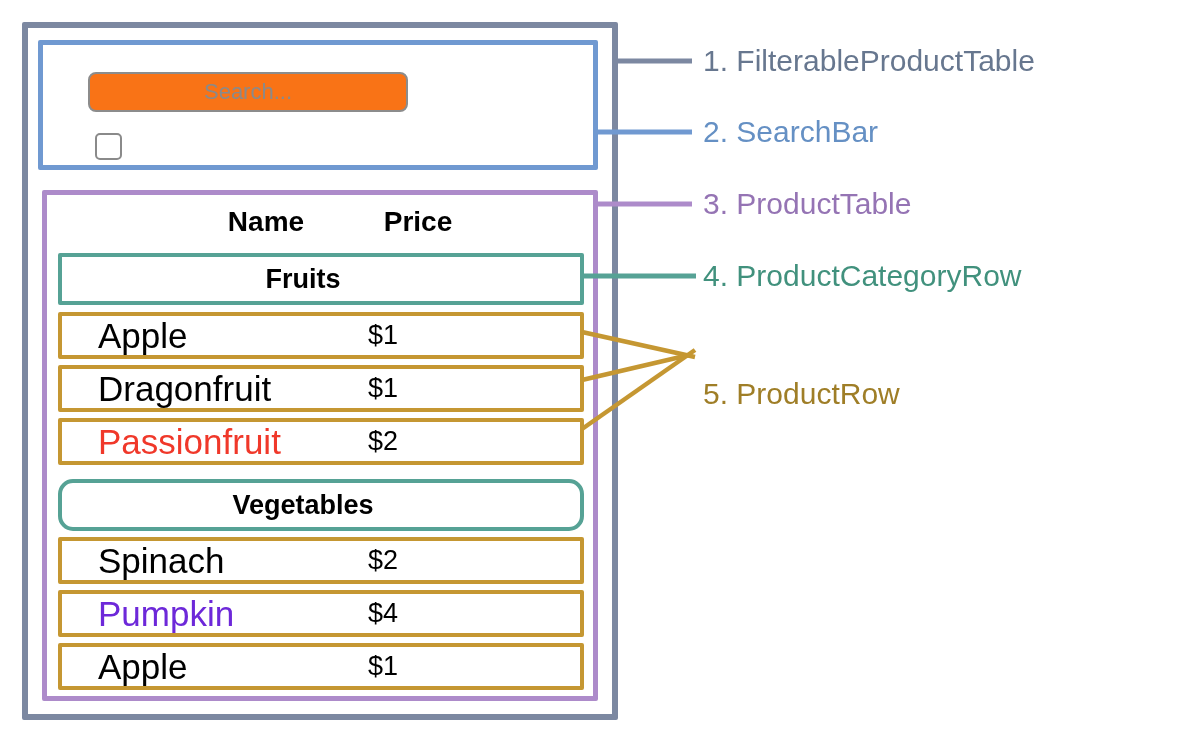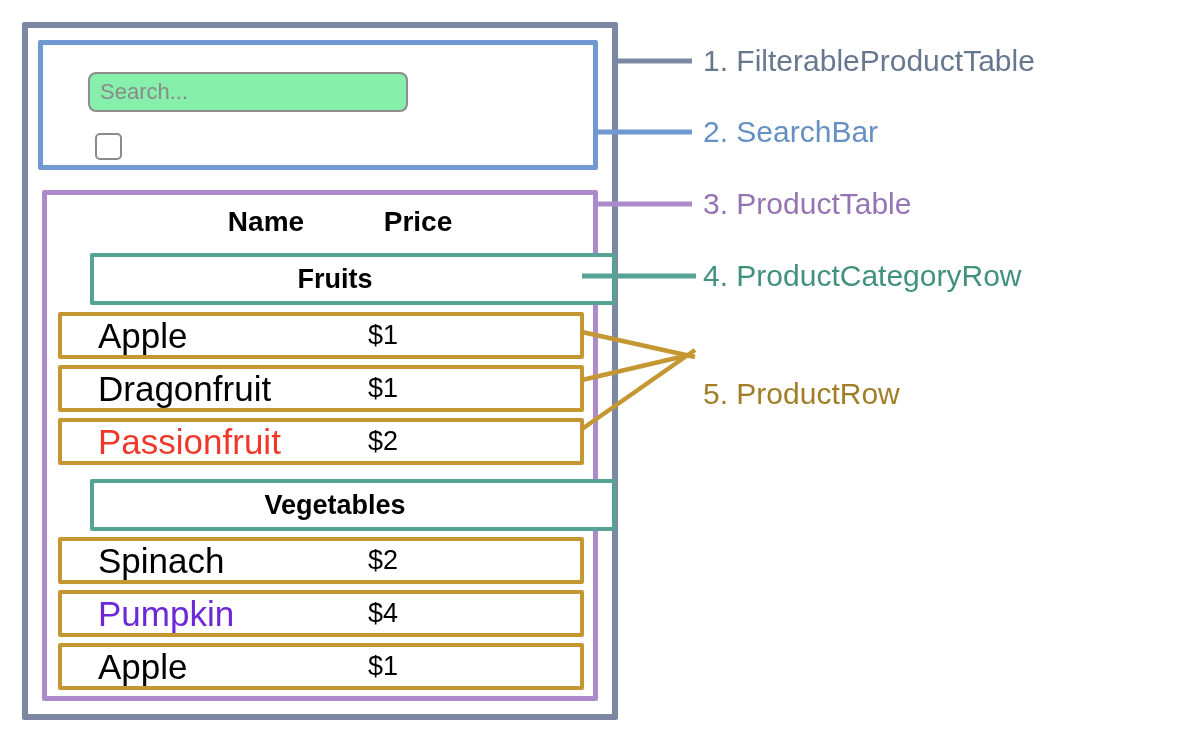--- a/index.html
+++ b/index.html
@@ -39,21 +39,22 @@
     position: absolute;
     left: 88px; top: 72px; width: 320px; height: 40px;
     box-sizing: border-box;
     border: 2px solid #8c8c8c;
     border-radius: 8px;
     padding: 0 10px;
     font-family: "Liberation Sans", sans-serif;
     font-size: 22px;
     color: #333333;
     outline: none;
-    background: #86efac;
+    background: #f97316;
+    text-align: center;
   }
   .search-input::placeholder { color: #8a8a8a; opacity: 1; }
 
   .checkbox {
     position: absolute;
     left: 95px; top: 133px; width: 27px; height: 27px;
     box-sizing: border-box;
     border: 2px solid #8a8a8a;
     border-radius: 5px;
     background: #ffffff;
@@ -84,21 +85,20 @@
   .category-row {
     position: absolute;
     left: 58px; width: 526px; height: 52px;
     box-sizing: border-box;
     border: 4px solid #56a295;
     border-radius: 2px;
     background: #ffffff;
     display: flex;
     align-items: center;
     justify-content: center;
-    margin-left: 32px;
   }
   .category-row .cat-label {
     font-size: 27px;
     font-weight: bold;
     color: #000000;
     margin-right: 36px; 
     white-space: nowrap;
   }
 
   .product-row {
@@ -186,21 +186,21 @@
   <div class="product-row row-dragonfruit" style="border-color: rgb(197, 151, 50);">
     <span class="p-name">Dragonfruit</span>
     <span class="p-price">$1</span>
   </div>
 
   <div class="product-row row-passion" style="border-color: rgb(197, 151, 50);">
     <span class="p-name" style="color: rgb(240, 56, 42);">Passionfruit</span>
     <span class="p-price">$2</span>
   </div>
 
-  <div class="category-row row-vegetables" style="border-color: rgb(86, 162, 149);">
+  <div class="category-row row-vegetables" style="border-color: rgb(86, 162, 149); border-radius: 15px;">
     <span class="cat-label">Vegetables</span>
   </div>
 
   <div class="product-row row-spinach" style="border-color: rgb(197, 151, 50);">
     <span class="p-name">Spinach</span>
     <span class="p-price">$2</span>
   </div>
 
   <div class="product-row row-pumpkin" style="border-color: rgb(197, 151, 50);">
     <span class="p-name" style="color: #6d28d9;">Pumpkin</span>

